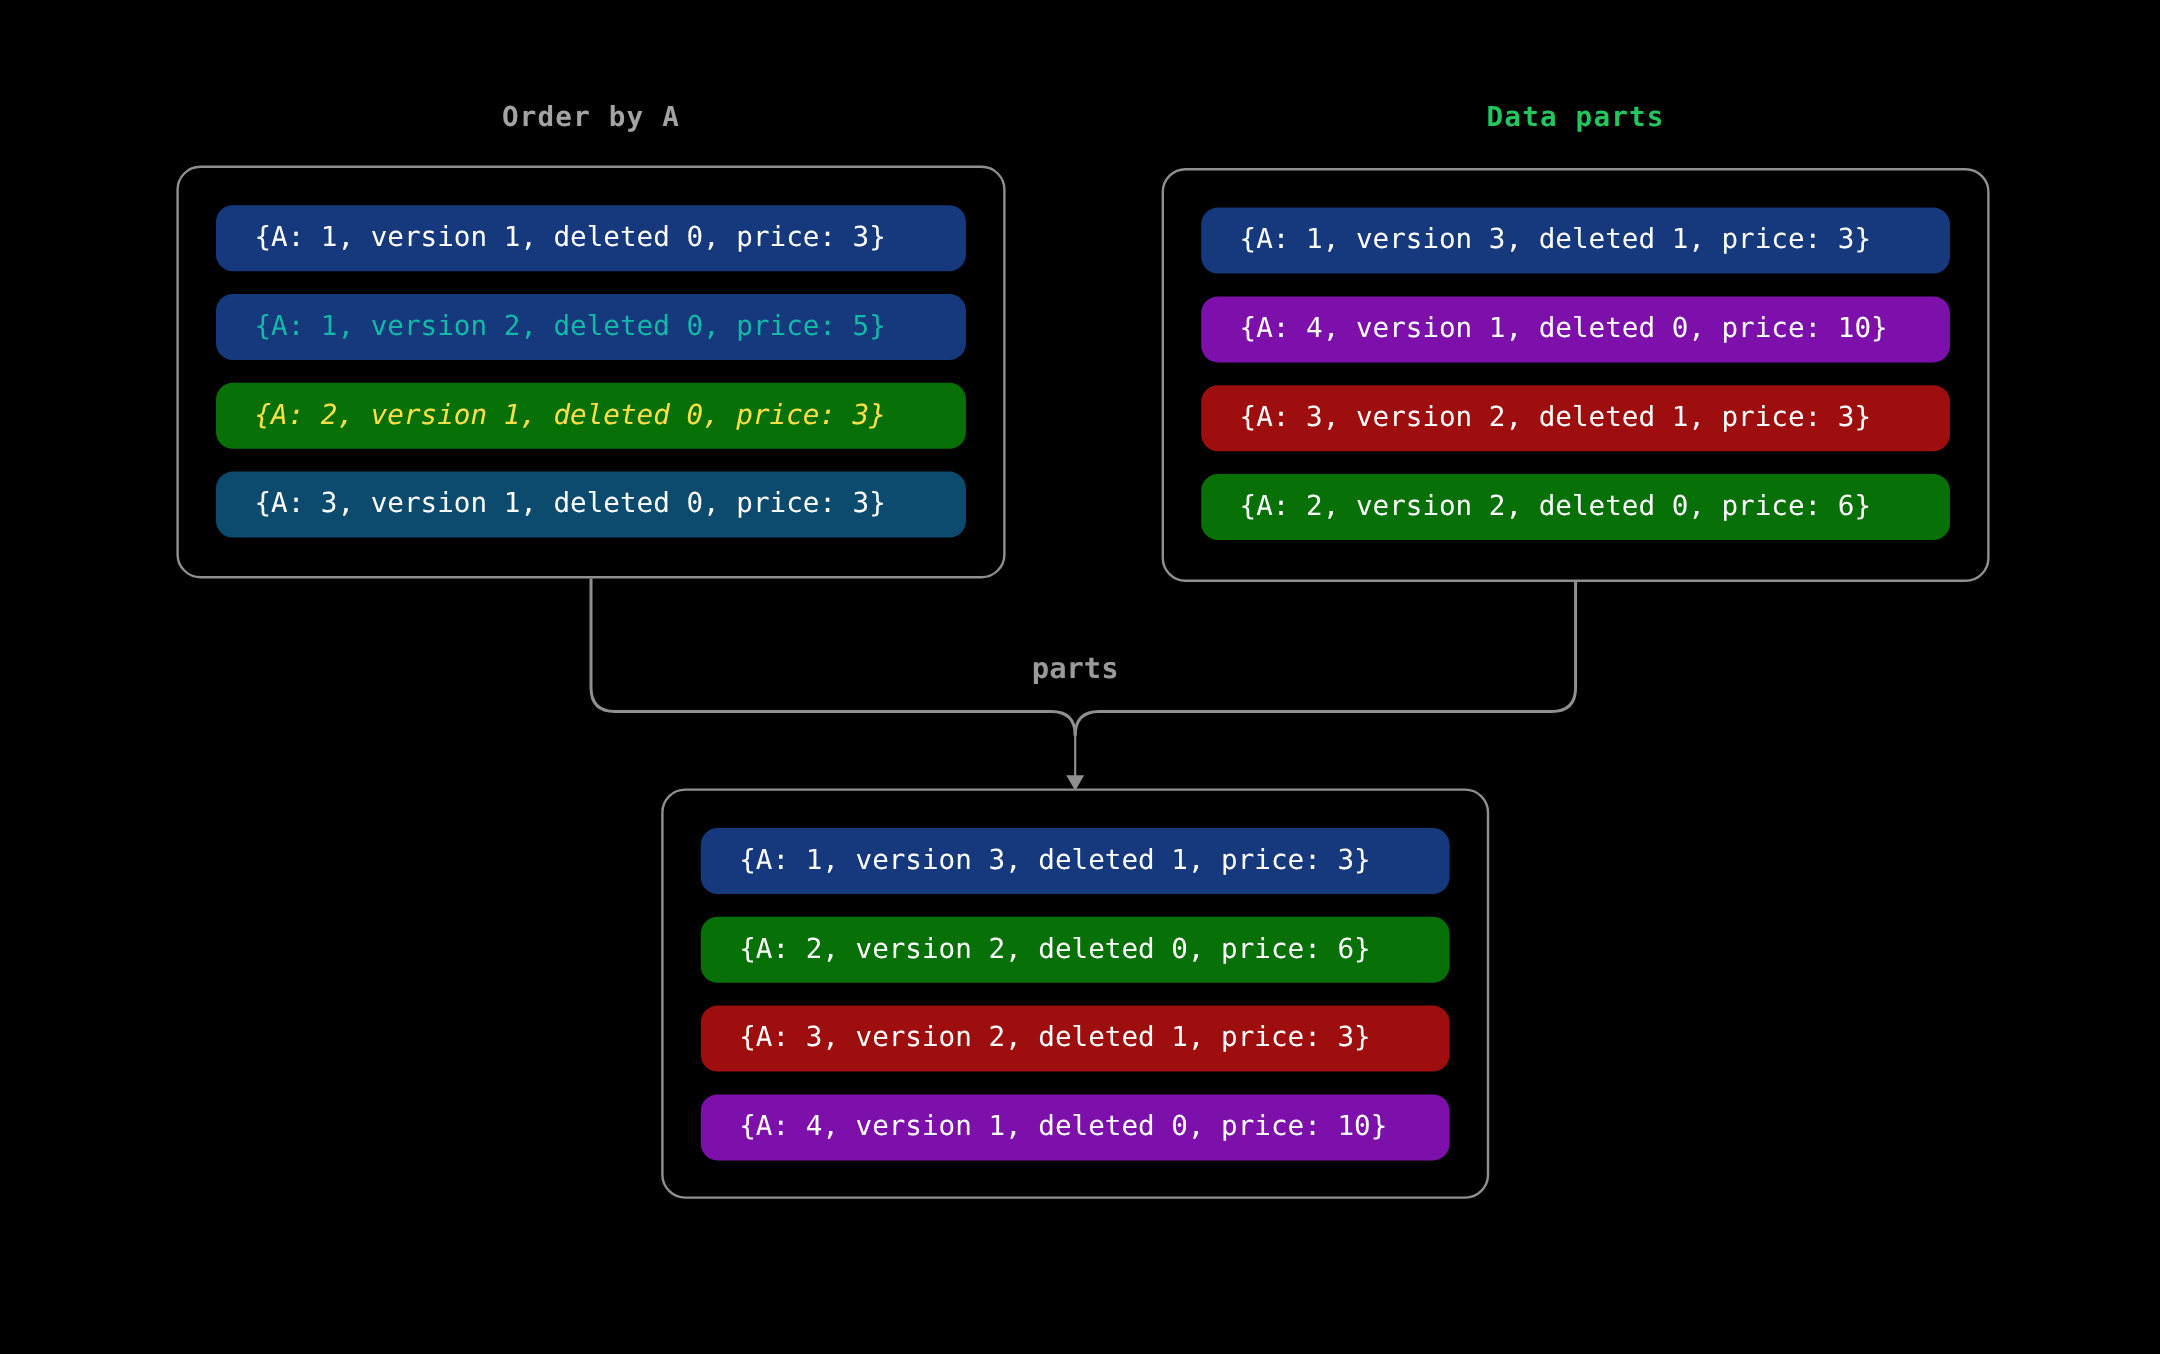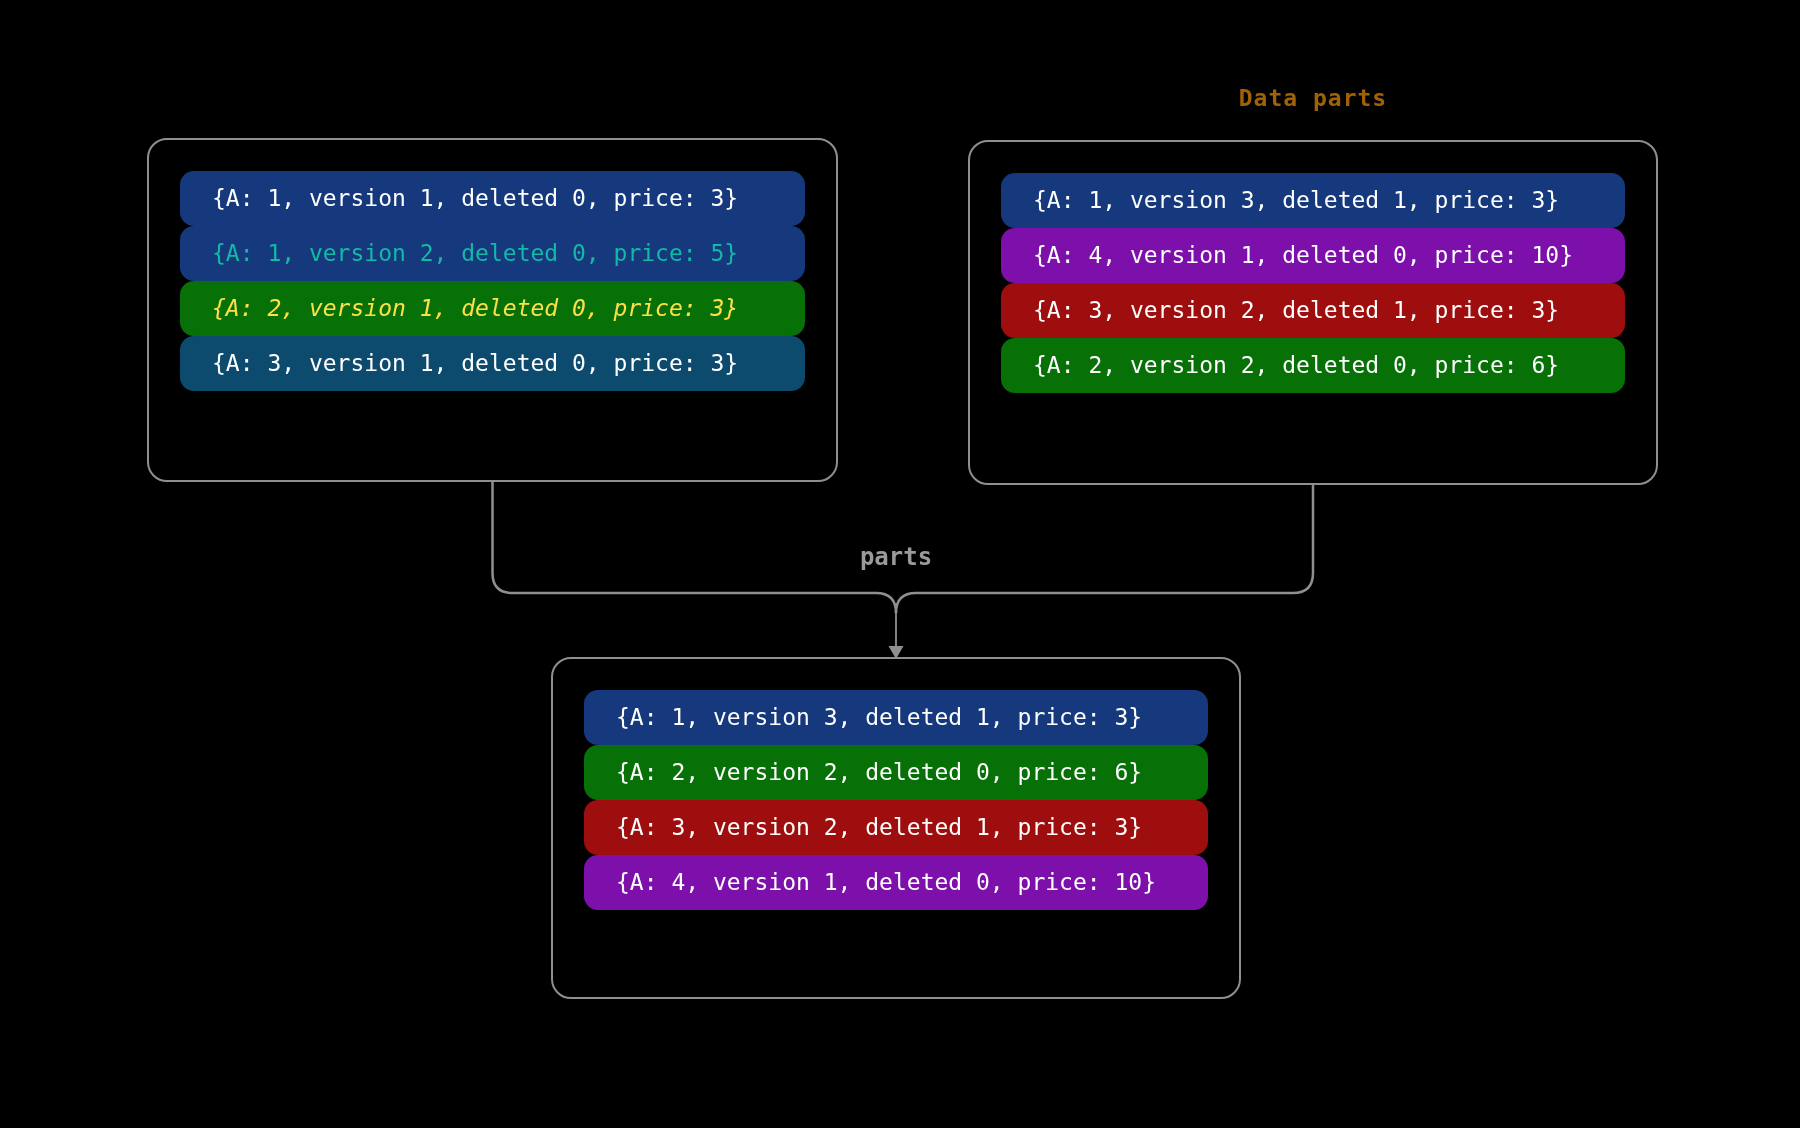--- a/index.html
+++ b/index.html
@@ -13,21 +13,21 @@
   .card{
     position:absolute;
     border:2.5px solid #8f8f8f;
     border-radius:20px;
     box-sizing:border-box;
     background:#000;
   }
   .rows{
     position:absolute;
     left:31px;right:31px;top:31px;
-    display:flex;flex-direction:column;
+    display:flex;flex-direction:column;gap:19px;
   }
   .row{
     height:55px;
     border-radius:14px;
     color:#fff;
     font-size:23px;
     line-height:55px;
     padding-left:32px;
     white-space:pre;
     box-sizing:border-box;
@@ -56,22 +56,23 @@
   #connector-svg{
     position:absolute;left:0;top:0;
     pointer-events:none;
   }
 </style>
 </head>
 <body>
 
 <div id="stage">
 
+  <div class="card-title" id="title-left" style="color: rgb(163, 163, 163);">Order by A</div>
 
-  <div class="card-title" id="title-right" style="color: #a16207; text-align: center;">Data parts</div>
+  <div class="card-title" id="title-right" style="color: #22c55e; text-align: center;">Data parts</div>
 
   <div class="card" id="card-left">
     <div class="rows">
       <div class="row" style="background: rgb(21, 57, 124); color: rgb(255, 255, 255);">{A: 1, version 1, deleted 0, price: 3}</div>
       <div class="row" style="background: rgb(21, 57, 124); color: #14b8a6;">{A: 1, version 2, deleted 0, price: 5}</div>
       <div class="row" style="background: rgb(7, 112, 7); color: #fde047; font-style: italic;">{A: 2, version 1, deleted 0, price: 3}</div>
       <div class="row" style="background: #0c4a6e; color: rgb(255, 255, 255);">{A: 3, version 1, deleted 0, price: 3}</div>
     </div>
   </div>
 

